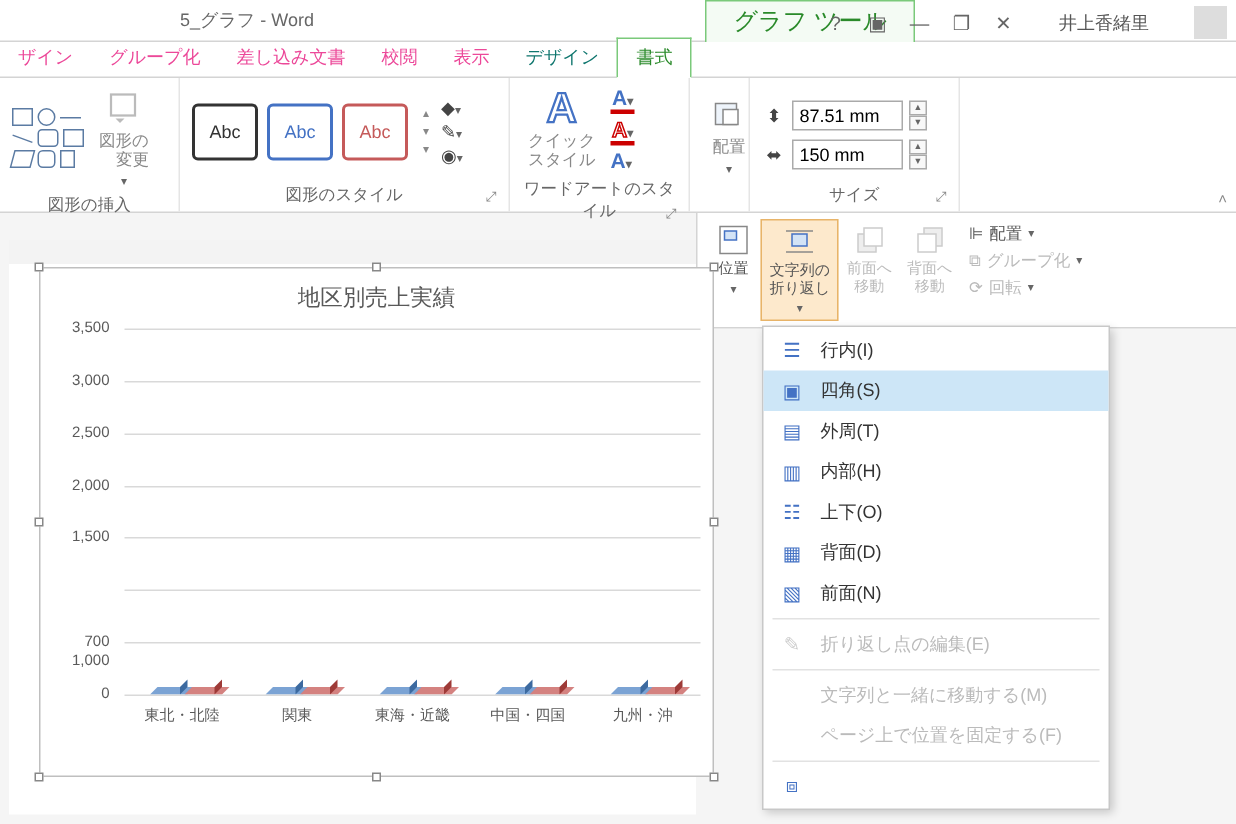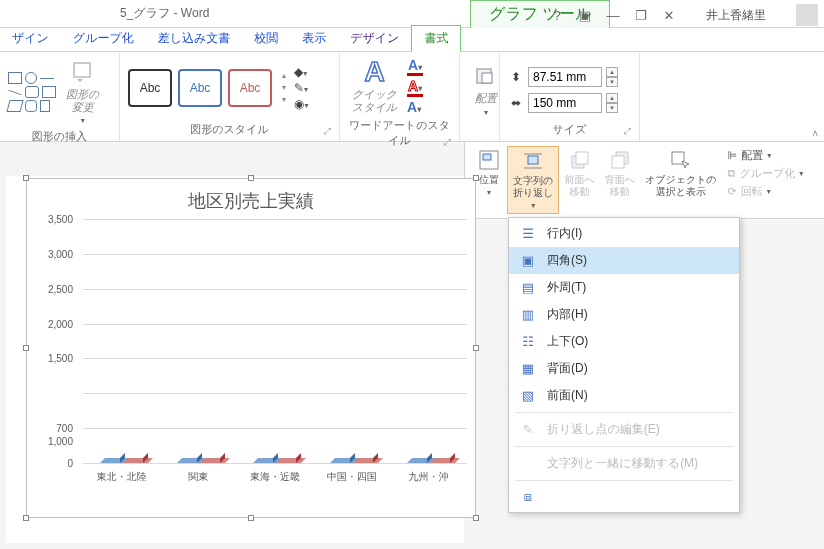--- a/index.html
+++ b/index.html
@@ -9,41 +9,41 @@
   .titlebar { height: 28px; background: #fff; display: flex; align-items: center; position: relative; border-bottom: 1px solid #d4d4d4;}
   .titlebar .doc-title { position: absolute; left: 120px; top: 5px; color: #666; font-size: 12px;}
   .titlebar .tool-tab { position: absolute; left: 470px; top: 0; height: 28px; padding: 2px 18px; background: #f4fbf4; color:#2a8a2a; border:1px solid #7ac97a; border-bottom:none; display:flex; align-items:center; font-size:16px;}
   .titlebar .right { position: absolute; right: 6px; top: 4px; display: flex; align-items: center; gap: 14px; color:#777;}
   .win-btn { width:14px; height:14px; display:inline-flex; align-items:center; justify-content:center; font-size:13px; color:#666;}
   .username { font-size:12px; color:#555; margin: 0 16px;}
   .avatar-ph { width:22px; height:22px; background:#ddd; }
   
   
   .tabs { height: 24px; background:#fff; display:flex; align-items:flex-end; padding-left:0; border-bottom:1px solid #d4d4d4; position:relative;}
-  .tab { padding: 4px 12px; font-size:12px; color:#1d4ed8; cursor:pointer;}
-  .tab.design { color:#4c1d95; }
+  .tab { padding: 4px 12px; font-size:12px; color:#ec4899; cursor:pointer;}
+  .tab.design { color:#0f766e; }
   .tab.format { background:#fff; border:1px solid #7ac97a; border-bottom:1px solid #fff; color:#2a8a2a; position:relative; top:1px;}
   .tabs-filler { flex:1;}
   
   
   .ribbon { height: 90px; background:#fff; border-bottom:1px solid #d4d4d4; display:flex; position:relative;}
   .group { border-right:1px solid #e5e5e5; padding:4px 8px 2px 8px; display:flex; flex-direction:column; justify-content:space-between;}
   .group-body { display:flex; align-items:center; gap:6px; flex:1;}
   .group-label { text-align:center; font-size:11px; color:#666; padding:2px 0; position:relative;}
   .dlg-launch { position:absolute; right:0; bottom:2px; font-size:9px; color:#888;}
   
   .shape-gallery { display:flex; flex-direction:column; gap:2px;}
   .shape-gallery .row { display:flex; gap:3px;}
   .mini-shape { width:14px; height:12px; border:1px solid #5b7ba3; }
   .mini-circle { width:12px; height:12px; border:1px solid #5b7ba3; border-radius:50%;}
   .mini-line { width:14px; height:1px; background:#5b7ba3; margin-top:6px;}
   
   .big-btn { display:flex; flex-direction:column; align-items:center; gap:2px; padding:2px 4px; color:#888;}
   .big-btn .ic { width:28px; height:28px; display:flex; align-items:center; justify-content:center;}
-  .big-btn .lbl { font-size:11px; text-align:center; line-height:1.2;font-style:italic;}
+  .big-btn .lbl { font-size:11px; text-align:right; line-height:1.2;}
   
   .style-box { width:44px; height:38px; border:2px solid #333; border-radius:4px; display:flex; align-items:center; justify-content:center; font-size:12px; color:#333; background:#fff;}
   .style-box.blue { border-color:#4472c4; color:#4472c4;}
   .style-box.red { border-color:#c55a5a; color:#c55a5a;}
   .gallery-expand { display:flex; flex-direction:column; gap:0; margin-left:2px;}
   .gallery-expand span { font-size:8px; color:#888; line-height:8px; padding:2px;}
   
   .wordart-A { font-size:28px; font-weight:bold; }
   .wa-outline { color:#fff; -webkit-text-stroke:1.5px #4472c4;}
   .wa-small { font-size:14px; color:#4472c4; font-weight:bold;}
@@ -78,21 +78,21 @@
   
   
   .doc { position:absolute; left:6px; top:160px; right:360px; bottom:6px; background:#fff; }
   .ruler { height:16px; background:#f3f3f3;}
   .chart-obj { position:absolute; left:20px; top:18px; width:450px; height:340px; background:#fff; border:1px solid #bfbfbf;}
   .chart-handle { width:6px; height:6px; background:#fff; border:1px solid #888; position:absolute;}
   .ch-tl{left:-4px;top:-4px}.ch-tr{right:-4px;top:-4px}.ch-bl{left:-4px;bottom:-4px}.ch-br{right:-4px;bottom:-4px}
   .ch-tm{left:50%;top:-4px;margin-left:-3px}.ch-bm{left:50%;bottom:-4px;margin-left:-3px}
   .ch-ml{left:-4px;top:50%;margin-top:-3px}.ch-mr{right:-4px;top:50%;margin-top:-3px}
   
-  .chart-title { text-align:center; font-size:18px; color:#595959; padding:10px 0 6px 0;}
+  .chart-title { text-align:center; font-size:15px; color:#595959; padding:10px 0 6px 0;}
   .plot { position:absolute; left:56px; top:40px; right:8px; bottom:54px;}
   .y-axis { position:absolute; left:0; top:40px; bottom:54px; width:52px;}
   .y-tick { position:absolute; right:6px; font-size:10px; color:#595959; transform:translateY(-50%);}
   .grid-line { position:absolute; left:0; right:0; height:1px; background:#d9d9d9;}
   .x-axis { position:absolute; left:56px; right:8px; bottom:32px; height:18px; display:flex;}
   .x-tick { flex:1; text-align:center; font-size:10px; color:#595959; padding-top:3px;}
   .legend { position:absolute; left:0; right:0; bottom:6px; text-align:center; font-size:10px; color:#595959;}
   .legend .sw { display:inline-block; width:9px; height:9px; margin:0 3px 0 10px; vertical-align:middle;}
   .sw-blue{background:#4f81bd}.sw-red{background:#c0504d}
   
@@ -287,30 +287,20 @@
   <div class="arrange-btn dis">
     <div class="aic">
         <svg width="22" height="22">
           <rect x="7" y="3" width="12" height="12" fill="#eee" stroke="#ccc"></rect>
           <rect x="3" y="7" width="12" height="12" fill="#fff" stroke="#ccc"></rect>
         </svg>
       </div>
     <span style="white-space:pre-line">背面へ
 移動</span>
   </div>
-  <div class="arrange-btn">
-    <div class="aic">
-        <svg width="22" height="22">
-          <rect x="2" y="3" width="12" height="12" fill="#fff" stroke="#888"></rect>
-          <path d="M12 12 l7 3 l-3 1 l-1 3 z" fill="#fff" stroke="#888"></path>
-        </svg>
-      </div>
-    <span style="white-space:pre-line">オブジェクトの
-選択と表示</span>
-  </div>
   <div class="arr-right">
     <div class="row">
         <span>⊫</span>
         <span>配置</span>
         <span class="tri-down">▾</span>
       </div>
     <div class="row dis">
         <span>⧉</span>
         <span>グループ化</span>
         <span class="tri-down">▾</span>
@@ -354,20 +344,24 @@
     </div>
   <div class="menu-sep"></div>
   <div class="menu-item dis">
       <span class="mic">✎</span>
       <span>折り返し点の編集(E)</span>
     </div>
   <div class="menu-sep"></div>
   <div class="menu-item dis">
       <span class="mic"></span>
       <span>文字列と一緒に移動する(M)</span>
+    </div>
+  <div class="menu-item dis">
+      <span class="mic"></span>
+      <span>ページ上で位置を固定する(F)</span>
     </div>
   <div class="menu-sep"></div>
   <div class="menu-item">
       <span class="mic">⧈</span>
     </div>
 
 </div>
 
 <div class="doc">
   <div class="ruler"></div>

